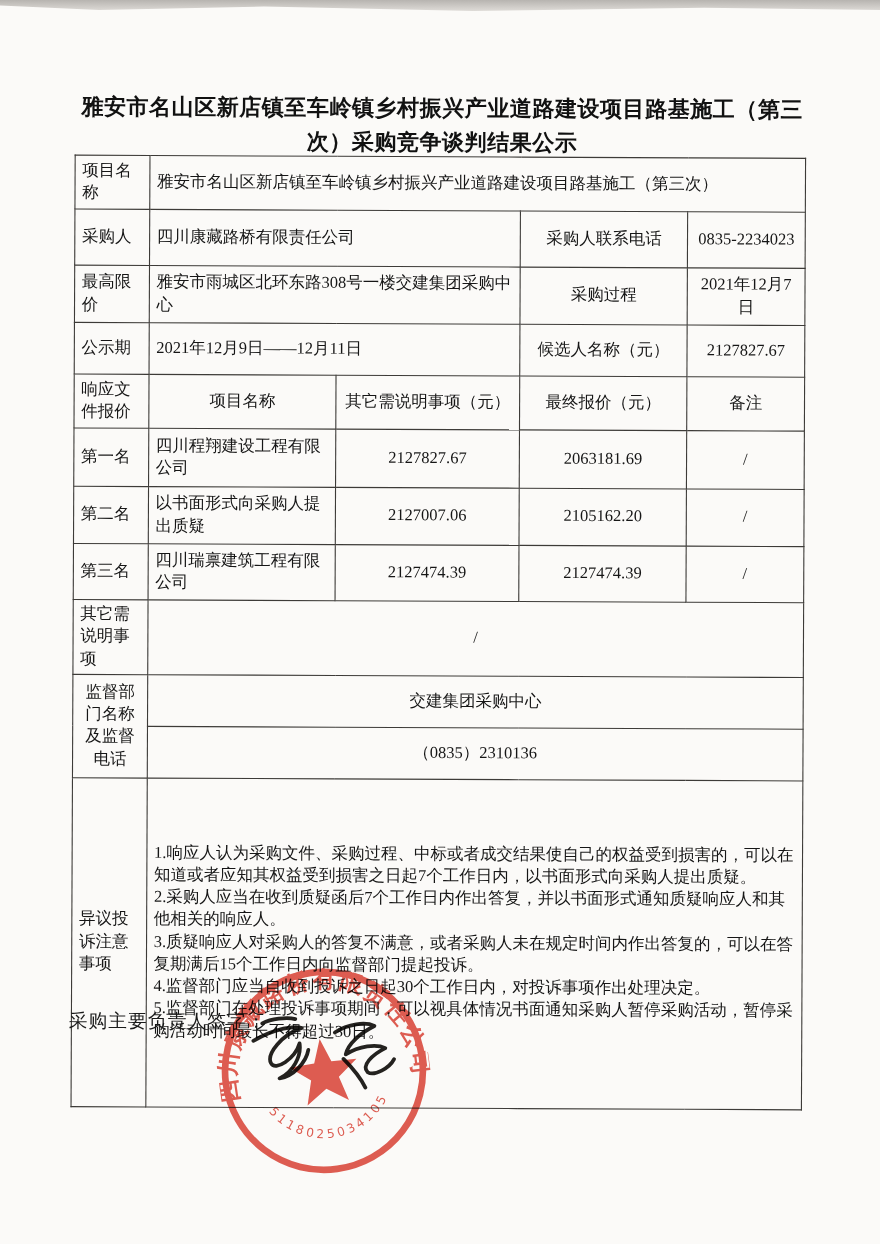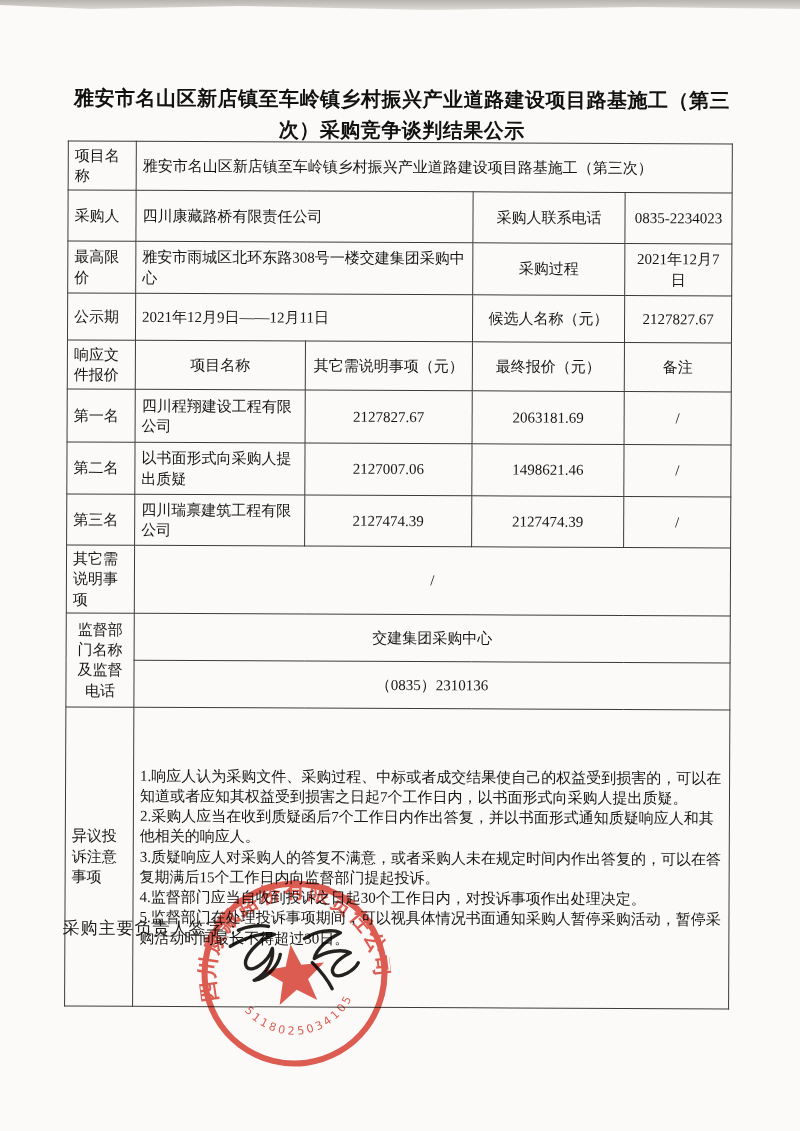--- a/index.html
+++ b/index.html
@@ -107,21 +107,21 @@
         <td class="lab" style="height:46px">第一名</td>
         <td class="lft">四川程翔建设工程有限公司</td>
         <td class="ctr">2127827.67</td>
         <td class="ctr">2063181.69</td>
         <td class="ctr">/</td>
       </tr>
       <tr>
         <td class="lab" style="height:45px">第二名</td>
         <td class="lft">以书面形式向采购人提出质疑</td>
         <td class="ctr">2127007.06</td>
-        <td class="ctr">1498621.46</td>
+        <td class="ctr">2105162.20</td>
         <td class="ctr">/</td>
       </tr>
       <tr>
         <td class="lab" style="height:44px">第三名</td>
         <td class="lft">四川瑞禀建筑工程有限公司</td>
         <td class="ctr">2127474.39</td>
         <td class="ctr">2127474.39</td>
         <td class="ctr">/</td>
       </tr>
       <tr>

